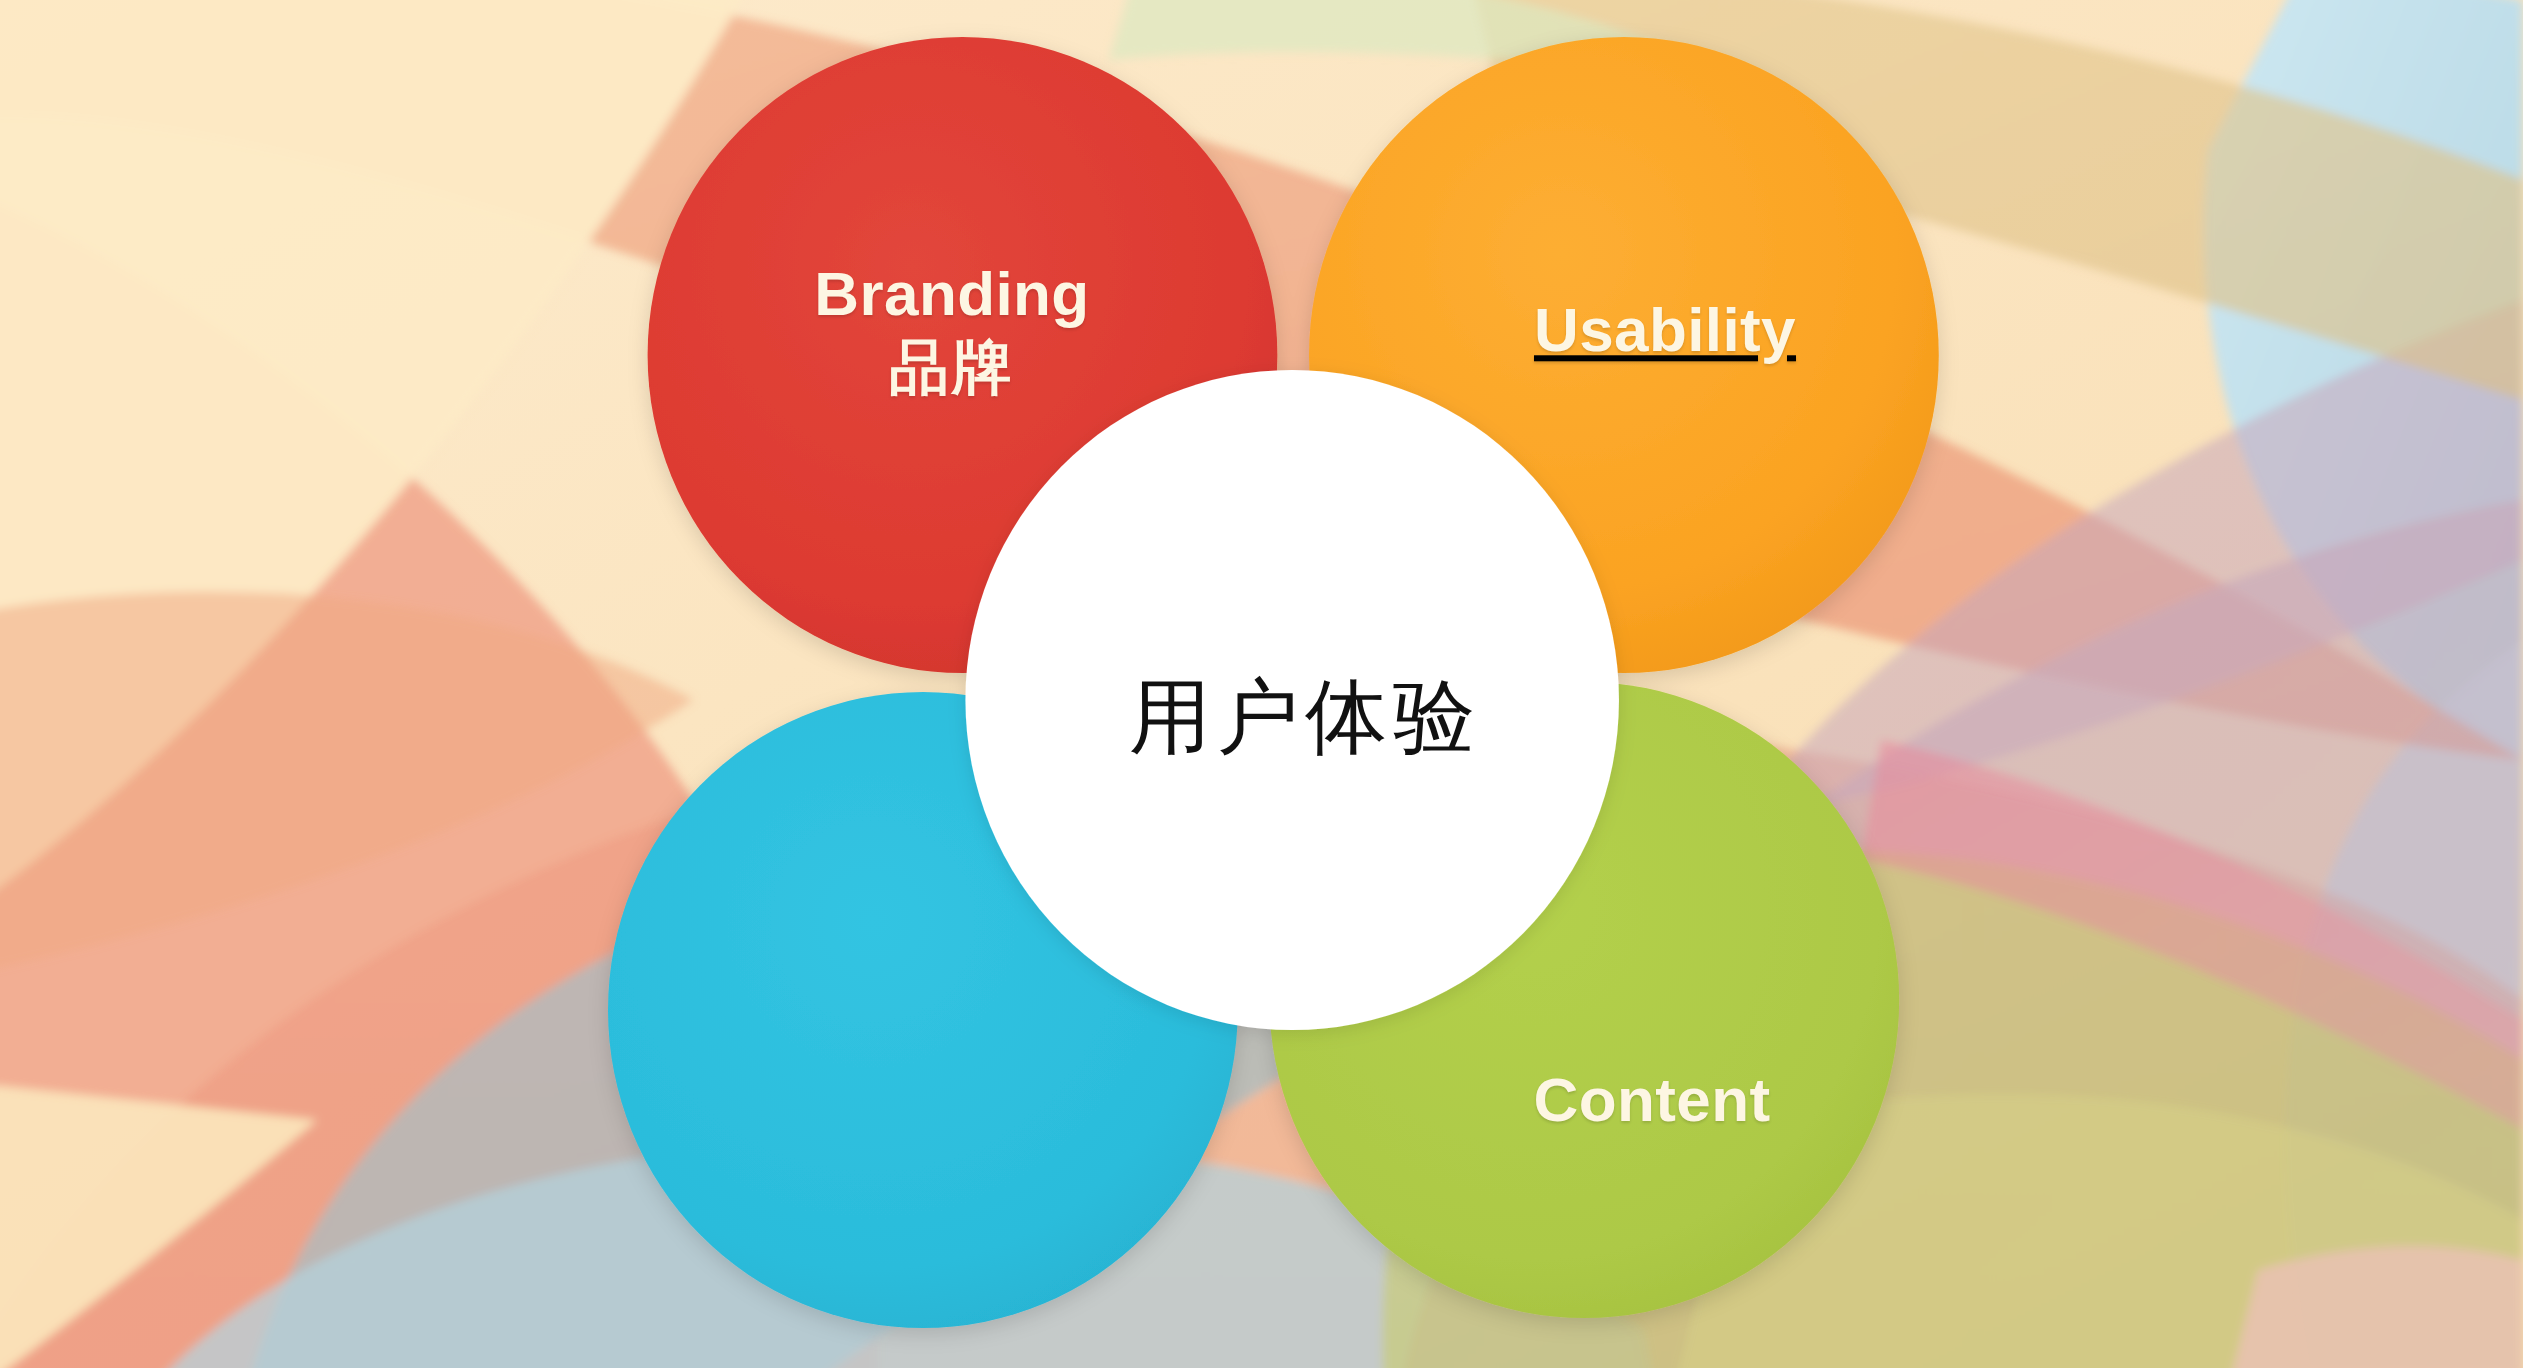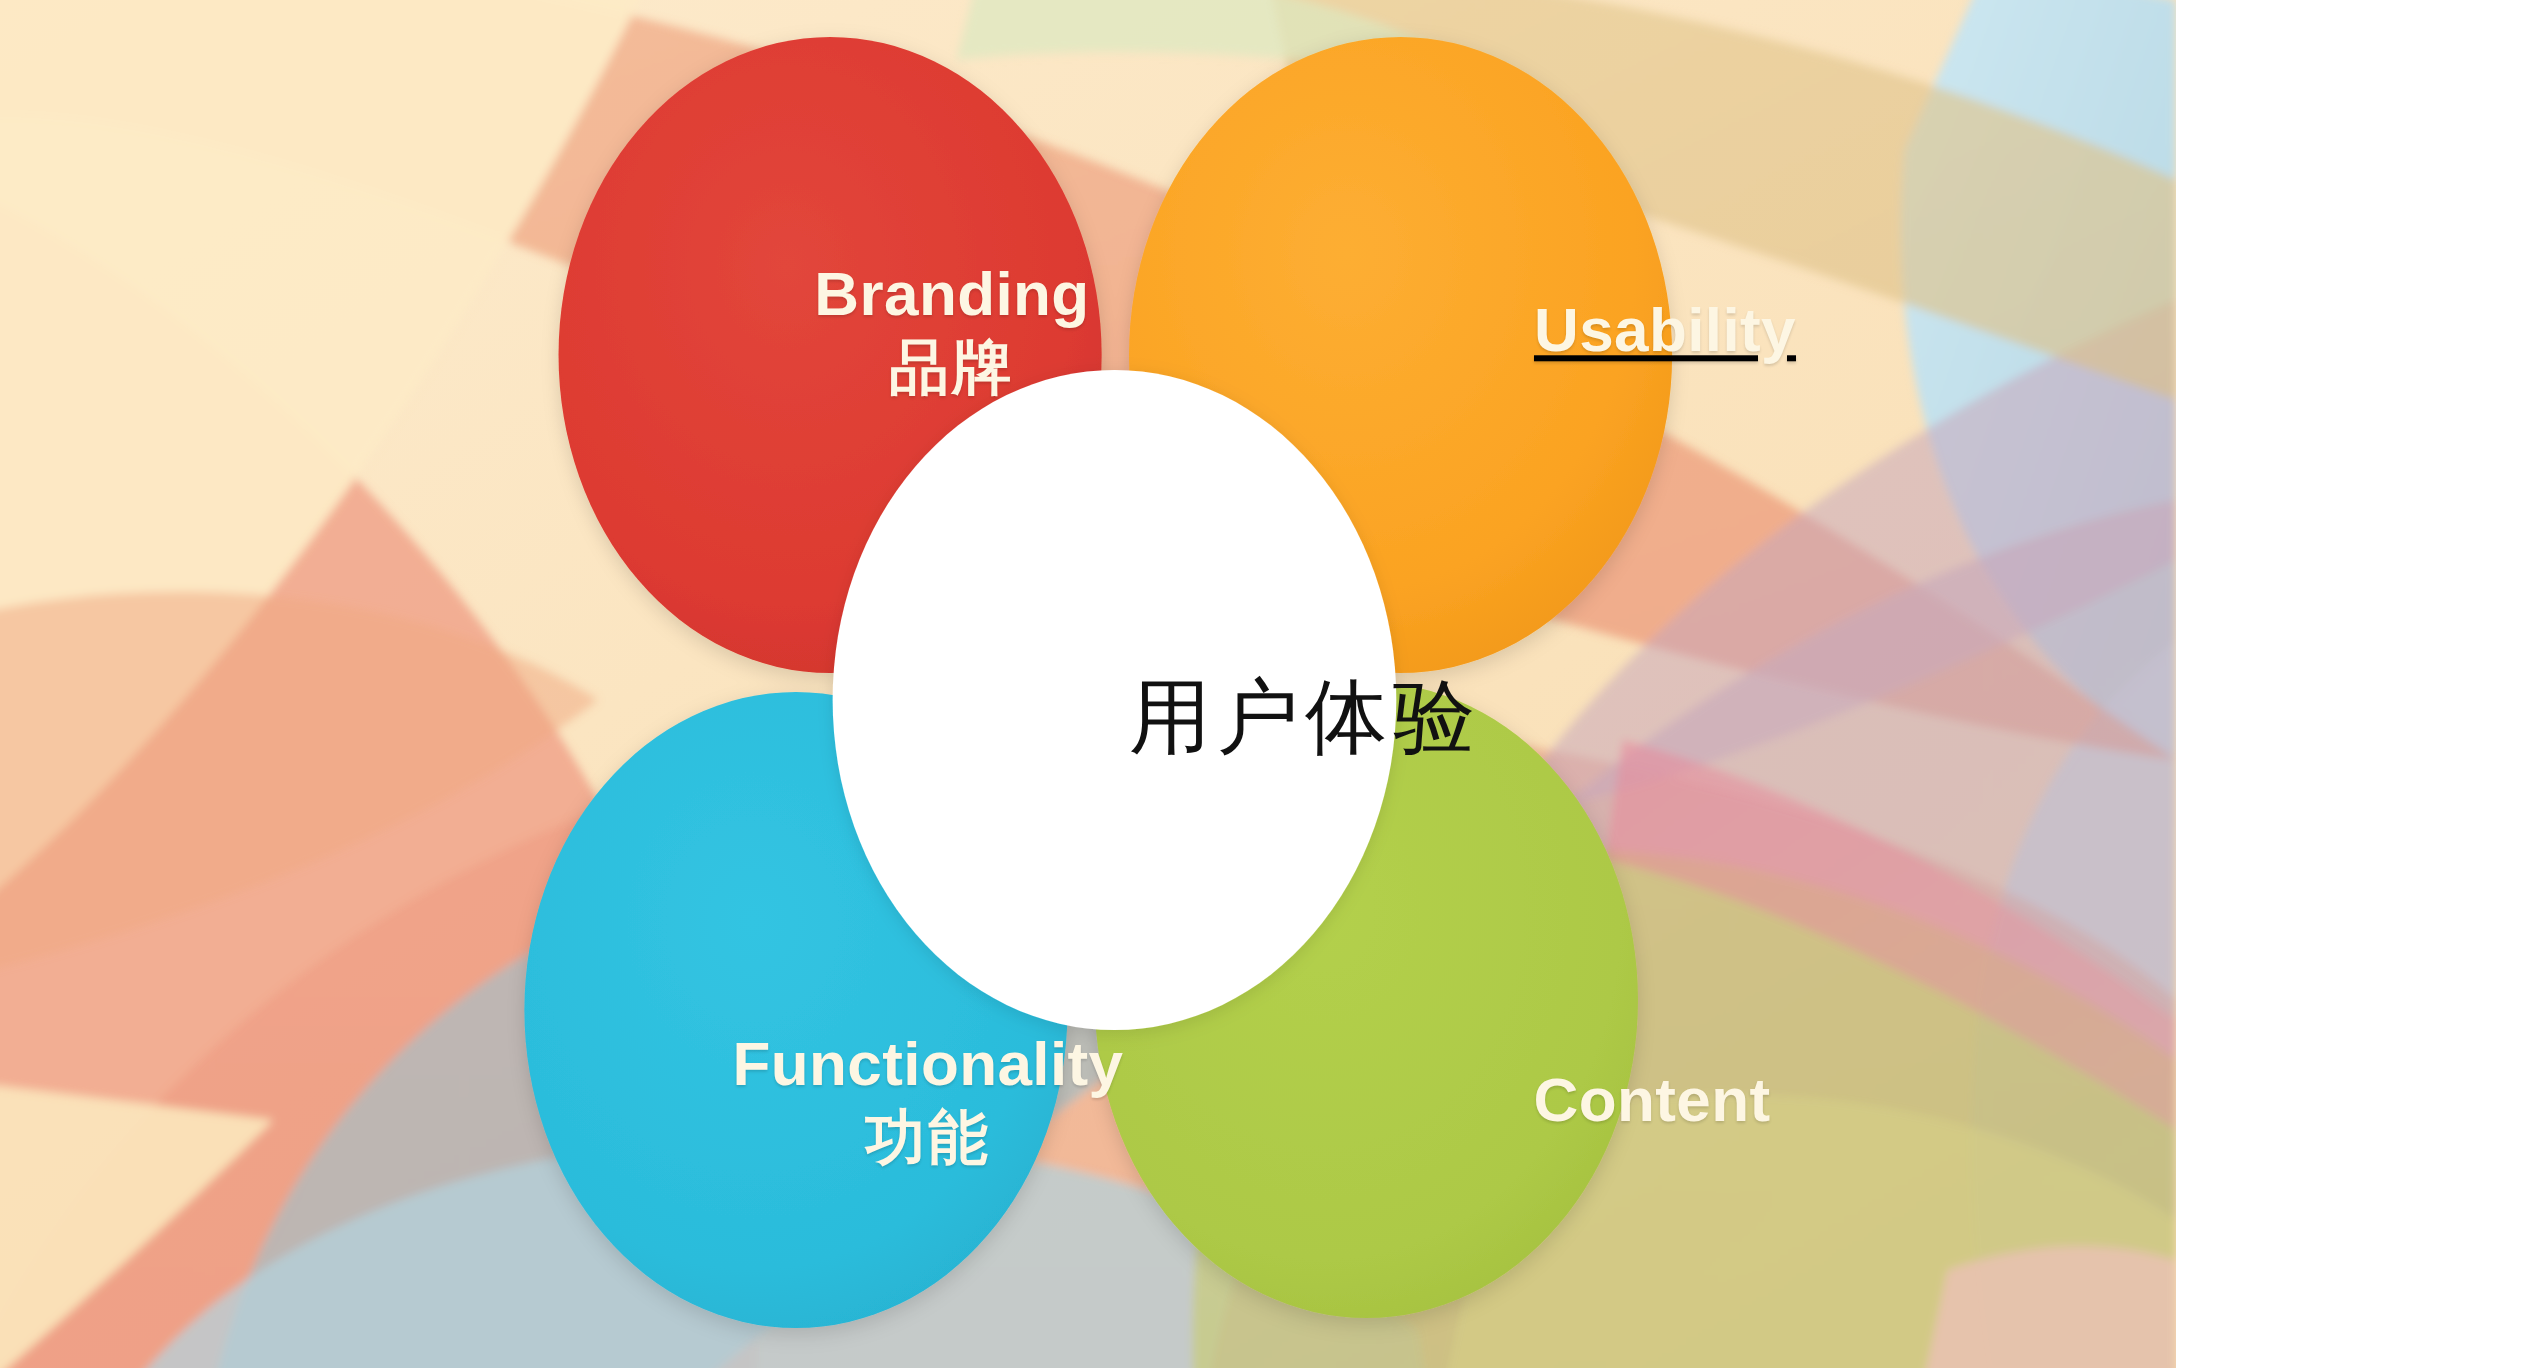--- a/index.html
+++ b/index.html
@@ -5,21 +5,21 @@
   html, body {
     margin: 0;
     padding: 0;
     background: #ffffff;
   }
   body {
     font-family: "Liberation Sans", sans-serif;
   }
   #stage {
     position: relative;
-    width: 2176px;
+    width: 2523px;
     height: 1368px;
     overflow: hidden;
     background: #fbe7c8;
   }
   #bg-layer, #circle-layer, #label-layer {
     position: absolute;
     inset: 0;
     width: 100%;
     height: 100%;
   }
@@ -199,24 +199,20 @@
 
     <div class="label-group on-color" style="left:952px; top:330px;">
       <div class="label-en">Branding</div>
       <div class="label-zh">品牌</div>
     </div>
 
     <div class="label-group on-color" style="left:1665px; top:330px;text-decoration:underline;">
       <div class="label-en">Usability</div>
     </div>
 
-    <div class="label-group on-color" style="left:928px; top:1100px;">
-      <div class="label-en">Functionality</div>
-      <div class="label-zh">功能</div>
-    </div>
 
     <div class="label-group on-color" style="left:1652px; top:1100px;">
       <div class="label-en">Content</div>
     </div>
 
     <div class="center-label">用户体验</div>
   </div>
 
 </div>
 

